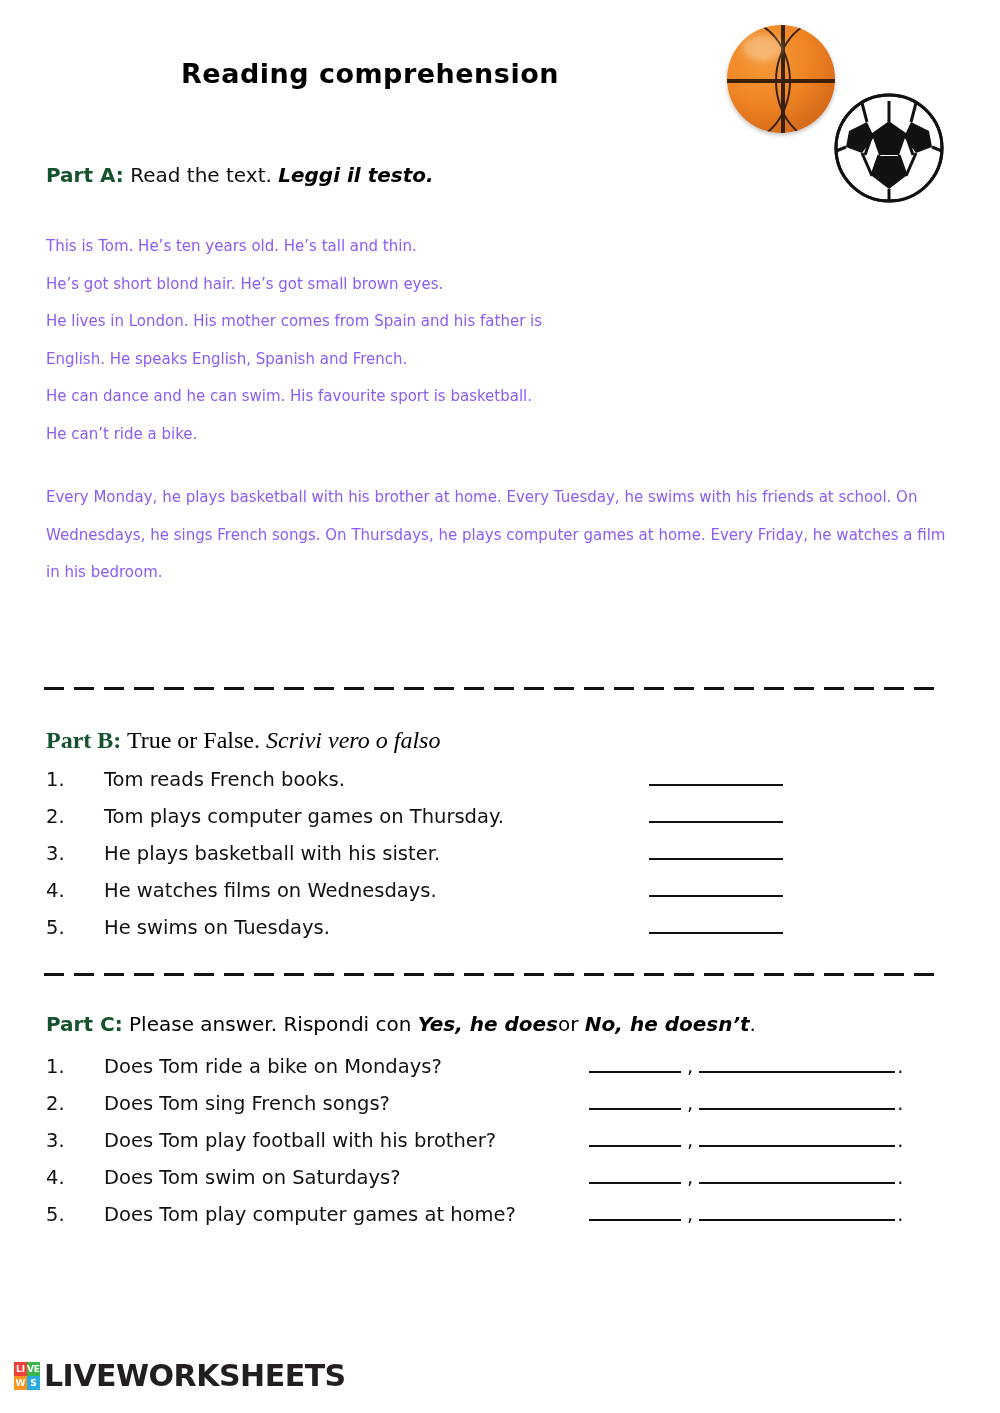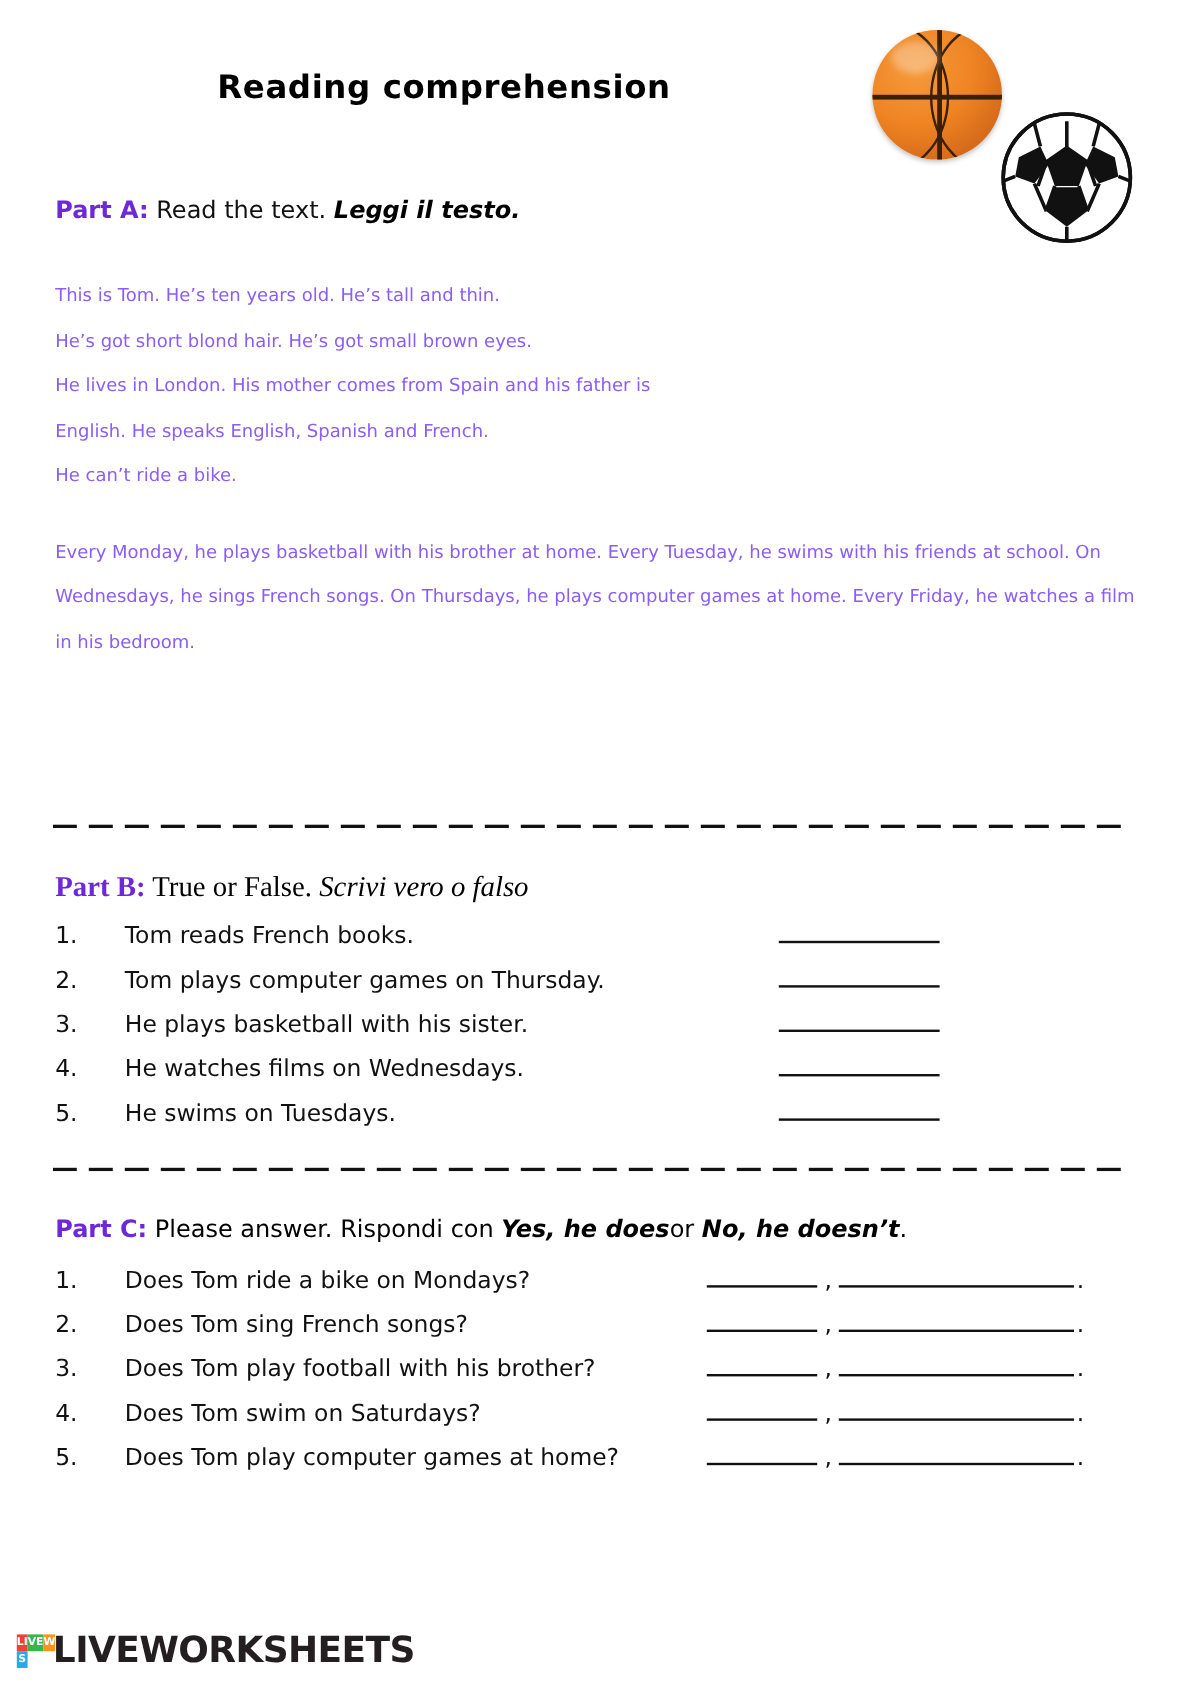--- a/index.html
+++ b/index.html
@@ -100,21 +100,21 @@
   .soccer {
     position: absolute;
     left: 834px;
     top: 93px;
     width: 110px;
     height: 110px;
   }
 
   
   .label-green {
-    color: #6d28d9;
+    color: #14532d;
     font-weight: bold;
   }
 
   .part-a-line {
     position: absolute;
     left: 46px;
     top: 163px;
     font-size: 20px;
   }
   .part-a-line .instr { color: #111; }
@@ -229,21 +229,21 @@
     position: absolute;
     left: 14px;
     top: 1358px;
     display: flex;
     align-items: center;
   }
   .logo-mark {
     width: 26px;
     height: 28px;
     display: grid;
-    grid-template-columns: 1fr 1fr 1fr;
+    grid-template-columns: 1fr 1fr;
     grid-template-rows: 1fr 1fr;
     margin-right: 4px;
     font-size: 9px;
     font-weight: bold;
     color: #fff;
     line-height: 14px;
     text-align: center;
   }
   .logo-mark span { display: block; }
   .lm-1 { background: #ef4136; }
@@ -301,20 +301,21 @@
     <span class="label-green">Part  A:</span>
     <span class="instr">Read the text.</span>
     <span class="it">Leggi il testo.</span>
   </div>
 
   <div class="story">
     <p>This is Tom.  He’s ten years old.  He’s tall and thin.</p>
     <p>He’s got short blond hair.  He’s got small brown eyes.</p>
     <p>He lives in London. His mother comes from Spain and his father is</p>
     <p>English. He speaks English, Spanish and French.</p>
+    <p>He can dance and he can swim. His favourite sport is basketball.</p>
     <p>He can’t ride a bike.</p>
     <div class="gap"></div>
     <p>Every Monday, he plays basketball with his brother at home.  Every Tuesday, he swims with his friends at school.  On Wednesdays, he sings French songs.  On Thursdays, he plays computer games at home.  Every Friday, he watches a film in his bedroom.</p>
   </div>
 
   <div class="dash-sep sep1">
     <i></i><i></i><i></i><i></i><i></i><i></i><i></i><i></i><i></i><i></i><i></i><i></i><i></i><i></i><i></i><i></i><i></i><i></i><i></i><i></i><i></i><i></i><i></i><i></i><i></i><i></i><i></i><i></i><i></i><i></i>
   </div>
 
   <div class="part-b-head">

